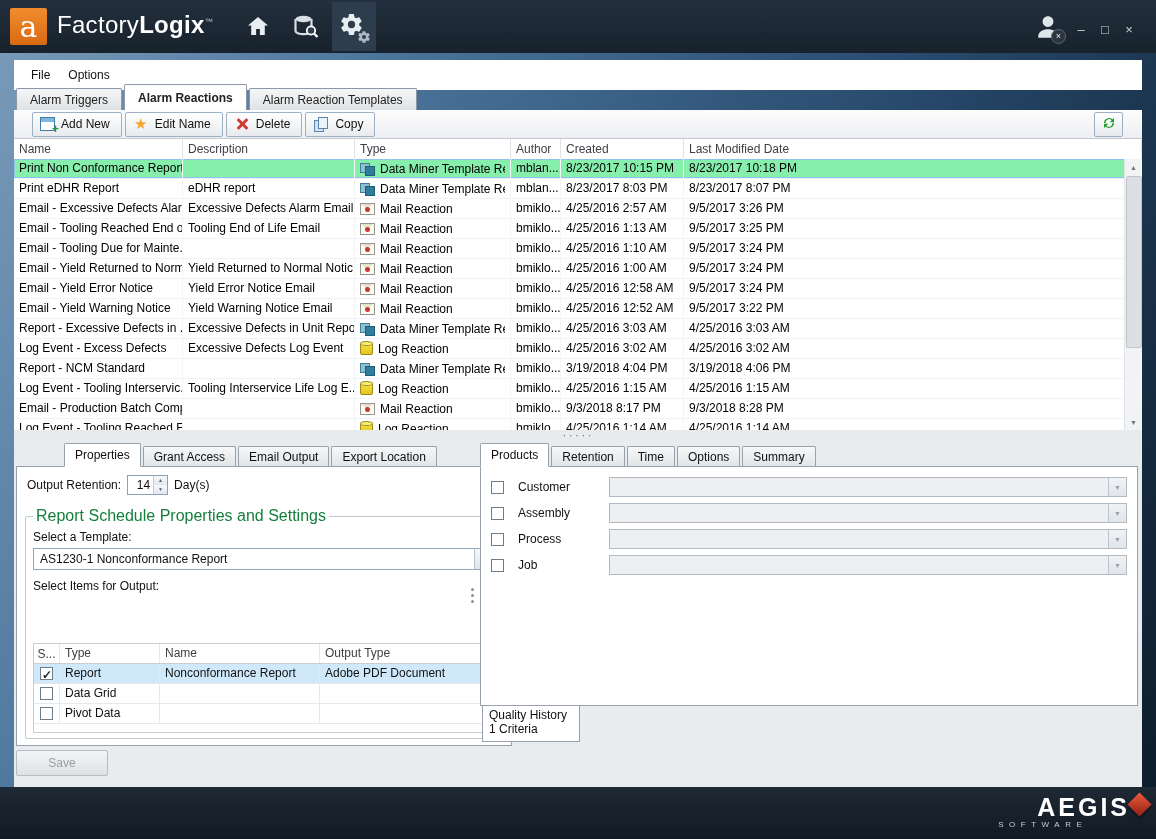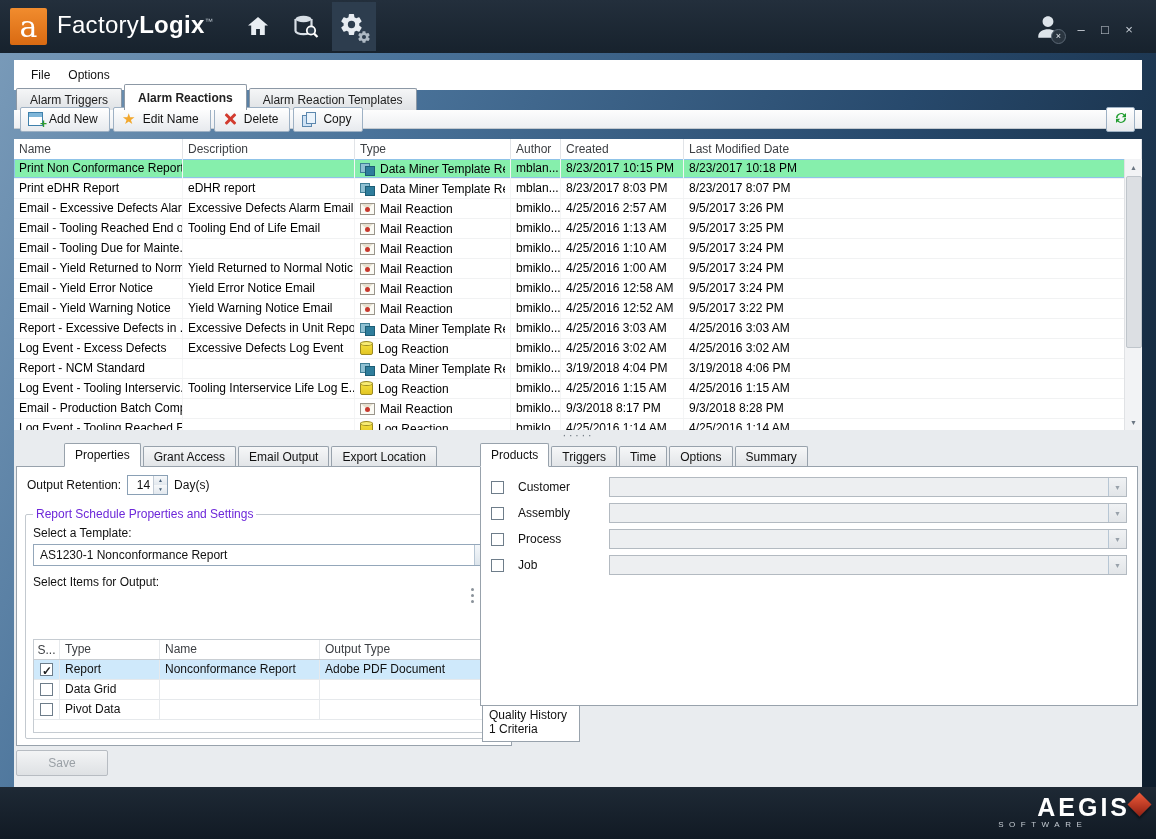--- a/index.html
+++ b/index.html
@@ -28,23 +28,23 @@
   #menubar { position:absolute; left:14px; top:60px; width:1128px; height:30px; background:#fff;
     display:flex; align-items:center; padding-left:8px; box-sizing:border-box; }
   .menu-item { padding:2px 9px; color:#111; }
   
   #tabstrip { position:absolute; left:16px; top:84px; height:26px; display:flex; align-items:flex-end; }
   .main-tab { height:21px; padding:0 13px; margin-right:2px; display:flex; align-items:center;
     background:linear-gradient(#f5f6f7,#dfe2e5); border:1px solid #8c98a5; border-bottom:none;
     border-radius:2px 2px 0 0; color:#222; }
   .main-tab.active { background:#fff; height:25px; font-weight:bold; position:relative; z-index:3; }
   
-  #toolbar { position:absolute; left:14px; top:110px; width:1128px; height:19px; box-sizing:border-box;
+  #toolbar { position:absolute; left:14px; top:110px; width:1128px; height:29px; box-sizing:border-box;
     background:linear-gradient(#fdfdfd,#edeff2); border-bottom:1px solid #c3c9cf;
-    display:flex; align-items:center; padding:0 3px; z-index:2; }
+    display:flex; align-items:center; padding:0 15px; z-index:2; }
   .tbtn { height:23px; margin-left:3px; padding:0 11px 0 7px; display:flex; align-items:center; gap:6px;
     background:linear-gradient(#ffffff,#e7eaee); border:1px solid #9eb1c4; border-radius:2px; white-space:nowrap; }
   .tb-sp { width:16px; height:16px; position:relative; display:inline-block; flex:none; }
   .addnew-icon { border:1px solid #3f80ab; background:#fff; width:13px; height:12px; }
   .addnew-icon::before { content:""; position:absolute; left:0; top:0; right:0; height:4px; background:#7fb6d9; }
   .addnew-icon::after { content:"+"; position:absolute; right:-5px; bottom:-6px; color:#2e9b2e; font-weight:bold; font-size:12px; }
   .editname-icon { color:#f2a82e; font-size:15px; line-height:16px; text-align:center; }
   .delete-icon::before, .delete-icon::after { content:""; position:absolute; left:7px; top:1px; width:3px; height:14px; background:#d23b2f; border-radius:1px; }
   .delete-icon::before { transform:rotate(45deg); }
   .delete-icon::after { transform:rotate(-45deg); }
@@ -86,21 +86,21 @@
   .ptab.active { background:#fff; height:22px; border-bottom:1px solid #fff; margin-bottom:-1px; }
   .panel-body { position:absolute; left:0; top:22px; right:0; bottom:0; background:#fff; border:1px solid #98a2ac; box-sizing:border-box; }
   #left-panel { position:absolute; left:2px; top:4px; width:448px; height:302px;padding-left:48px; }
   .retention-row { position:absolute; left:10px; top:8px; display:flex; align-items:center; gap:6px; }
   .spinner { display:inline-flex; border:1px solid #8aa0b5; height:20px; background:#fff; box-sizing:border-box; }
   .spin-val { width:20px; text-align:right; padding:2px 3px 0 2px; }
   .spin-btns { width:13px; display:flex; flex-direction:column; border-left:1px solid #c3ccd6; }
   .spin-btn { flex:1; font-size:5px; text-align:center; line-height:9px; color:#49617a; background:linear-gradient(#f6f8fa,#e2e8ee); }
   fieldset.group { position:absolute; left:8px; right:10px; top:40px; bottom:6px; margin:0;
     border:1px solid #c3c9cf; border-radius:2px; padding:2px 7px; }
-  fieldset.group legend { font-size:12px; color:#6d28d9; padding:0 3px; }
+  fieldset.group legend { font-size:16px; color:#15803d; padding:0 3px; }
   .fld-label { display:block; margin:3px 0 4px 0; }
   .combo { display:flex; height:22px; border:1px solid #94a7ba; background:#fff; box-sizing:border-box; }
   .combo-text { flex:1; padding:3px 6px 0 6px; white-space:nowrap; overflow:hidden; }
   .combo-arrow { width:17px; border-left:1px solid #b7c6d4; background:linear-gradient(#f4f7fa,#dde5ec);
     display:flex; align-items:center; justify-content:center; font-size:7px; color:#2f4a63; }
   .combo.disabled { background:#edeff1; border-color:#b3bac1; }
   .combo.disabled .combo-arrow { color:#98a1aa; background:linear-gradient(#f0f2f4,#e2e5e8); }
   .items-table { position:absolute; left:7px; right:7px; top:118px; bottom:5px; border:1px solid #c6ccd2; background:#fff; }
   .it-row, .it-header { display:flex; height:19px; line-height:18px; border-bottom:1px solid #e6e9ec; }
   .it-header { color:#3c3f43; border-bottom:1px solid #c9ced3; }
@@ -453,21 +453,21 @@
 
     <div id="vsplit">
         <i></i>
         <i></i>
         <i></i>
       </div>
 
     <div id="right-panel">
       <div class="panel-tabs">
         <div class="ptab active">Products</div>
-        <div class="ptab">Triggers</div>
+        <div class="ptab">Retention</div>
         <div class="ptab">Time</div>
         <div class="ptab">Options</div>
         <div class="ptab">Summary</div>
       </div>
       <div class="panel-body">
         <div class="crit-row" style="top:10px;">
           <span class="cb"></span>
           <span>Customer</span>
           <div class="combo disabled crit-combo">
             <span class="combo-text"></span>

